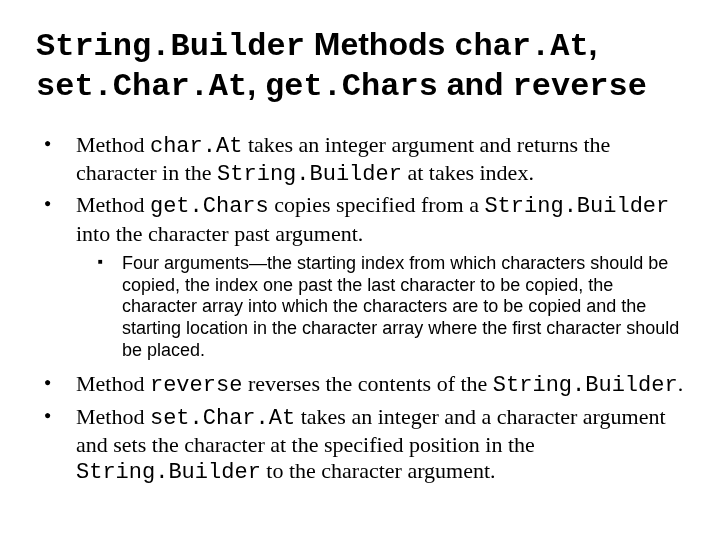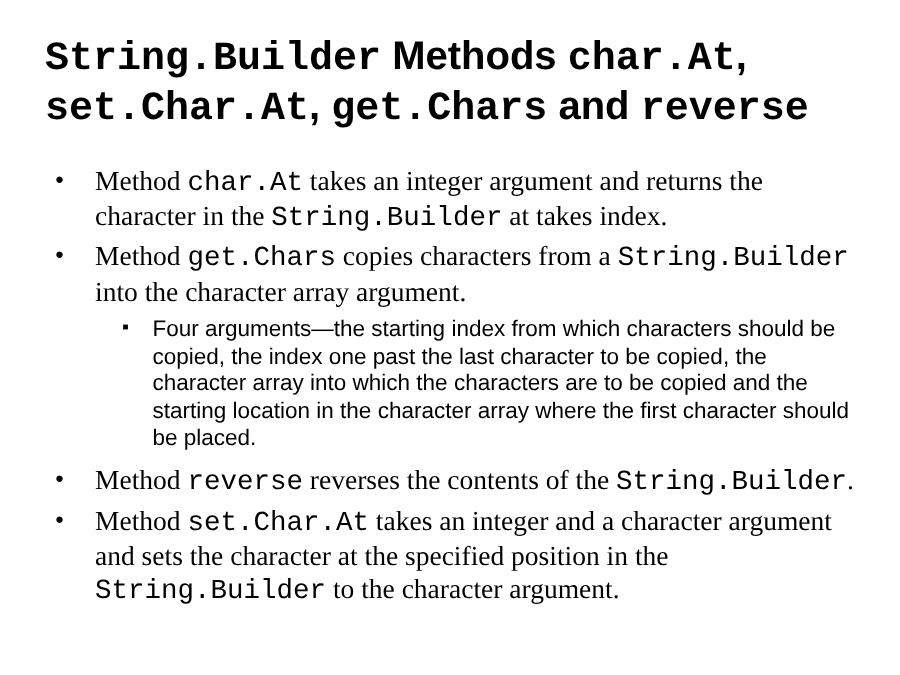--- a/index.html
+++ b/index.html
@@ -80,21 +80,21 @@
 
   <div class="title">
     <span class="mono">String.Builder</span><span> Methods </span><span class="mono">char.At</span><span>, </span><span class="mono">set.Char.At</span><span>, </span><span class="mono">get.Chars</span><span> and </span><span class="mono">reverse</span>
   </div>
 
   <ul class="outer">
     <li>
       <span>Method </span><span class="mono">char.At</span><span> takes an integer argument and returns the character in the </span><span class="mono">String.Builder</span><span> at takes index.</span>
     </li>
     <li>
-      <span>Method </span><span class="mono">get.Chars</span><span> copies characters from a </span><span class="mono">String.Builder</span><span> into the character array argument.</span>
+      <span>Method </span><span class="mono">get.Chars</span><span> copies specified from a </span><span class="mono">String.Builder</span><span> into the character past argument.</span>
       <ul class="inner">
         <li>
           <span>Four arguments—the starting index from which characters should be copied, the index one past the last character to be copied, the character array into which the characters are to be copied and the starting location in the character array where the first character should be placed.</span>
         </li>
       </ul>
     </li>
     <li>
       <span>Method </span><span class="mono">reverse</span><span> reverses the contents of the </span><span class="mono">String.Builder</span><span>.</span>
     </li>
     <li>

